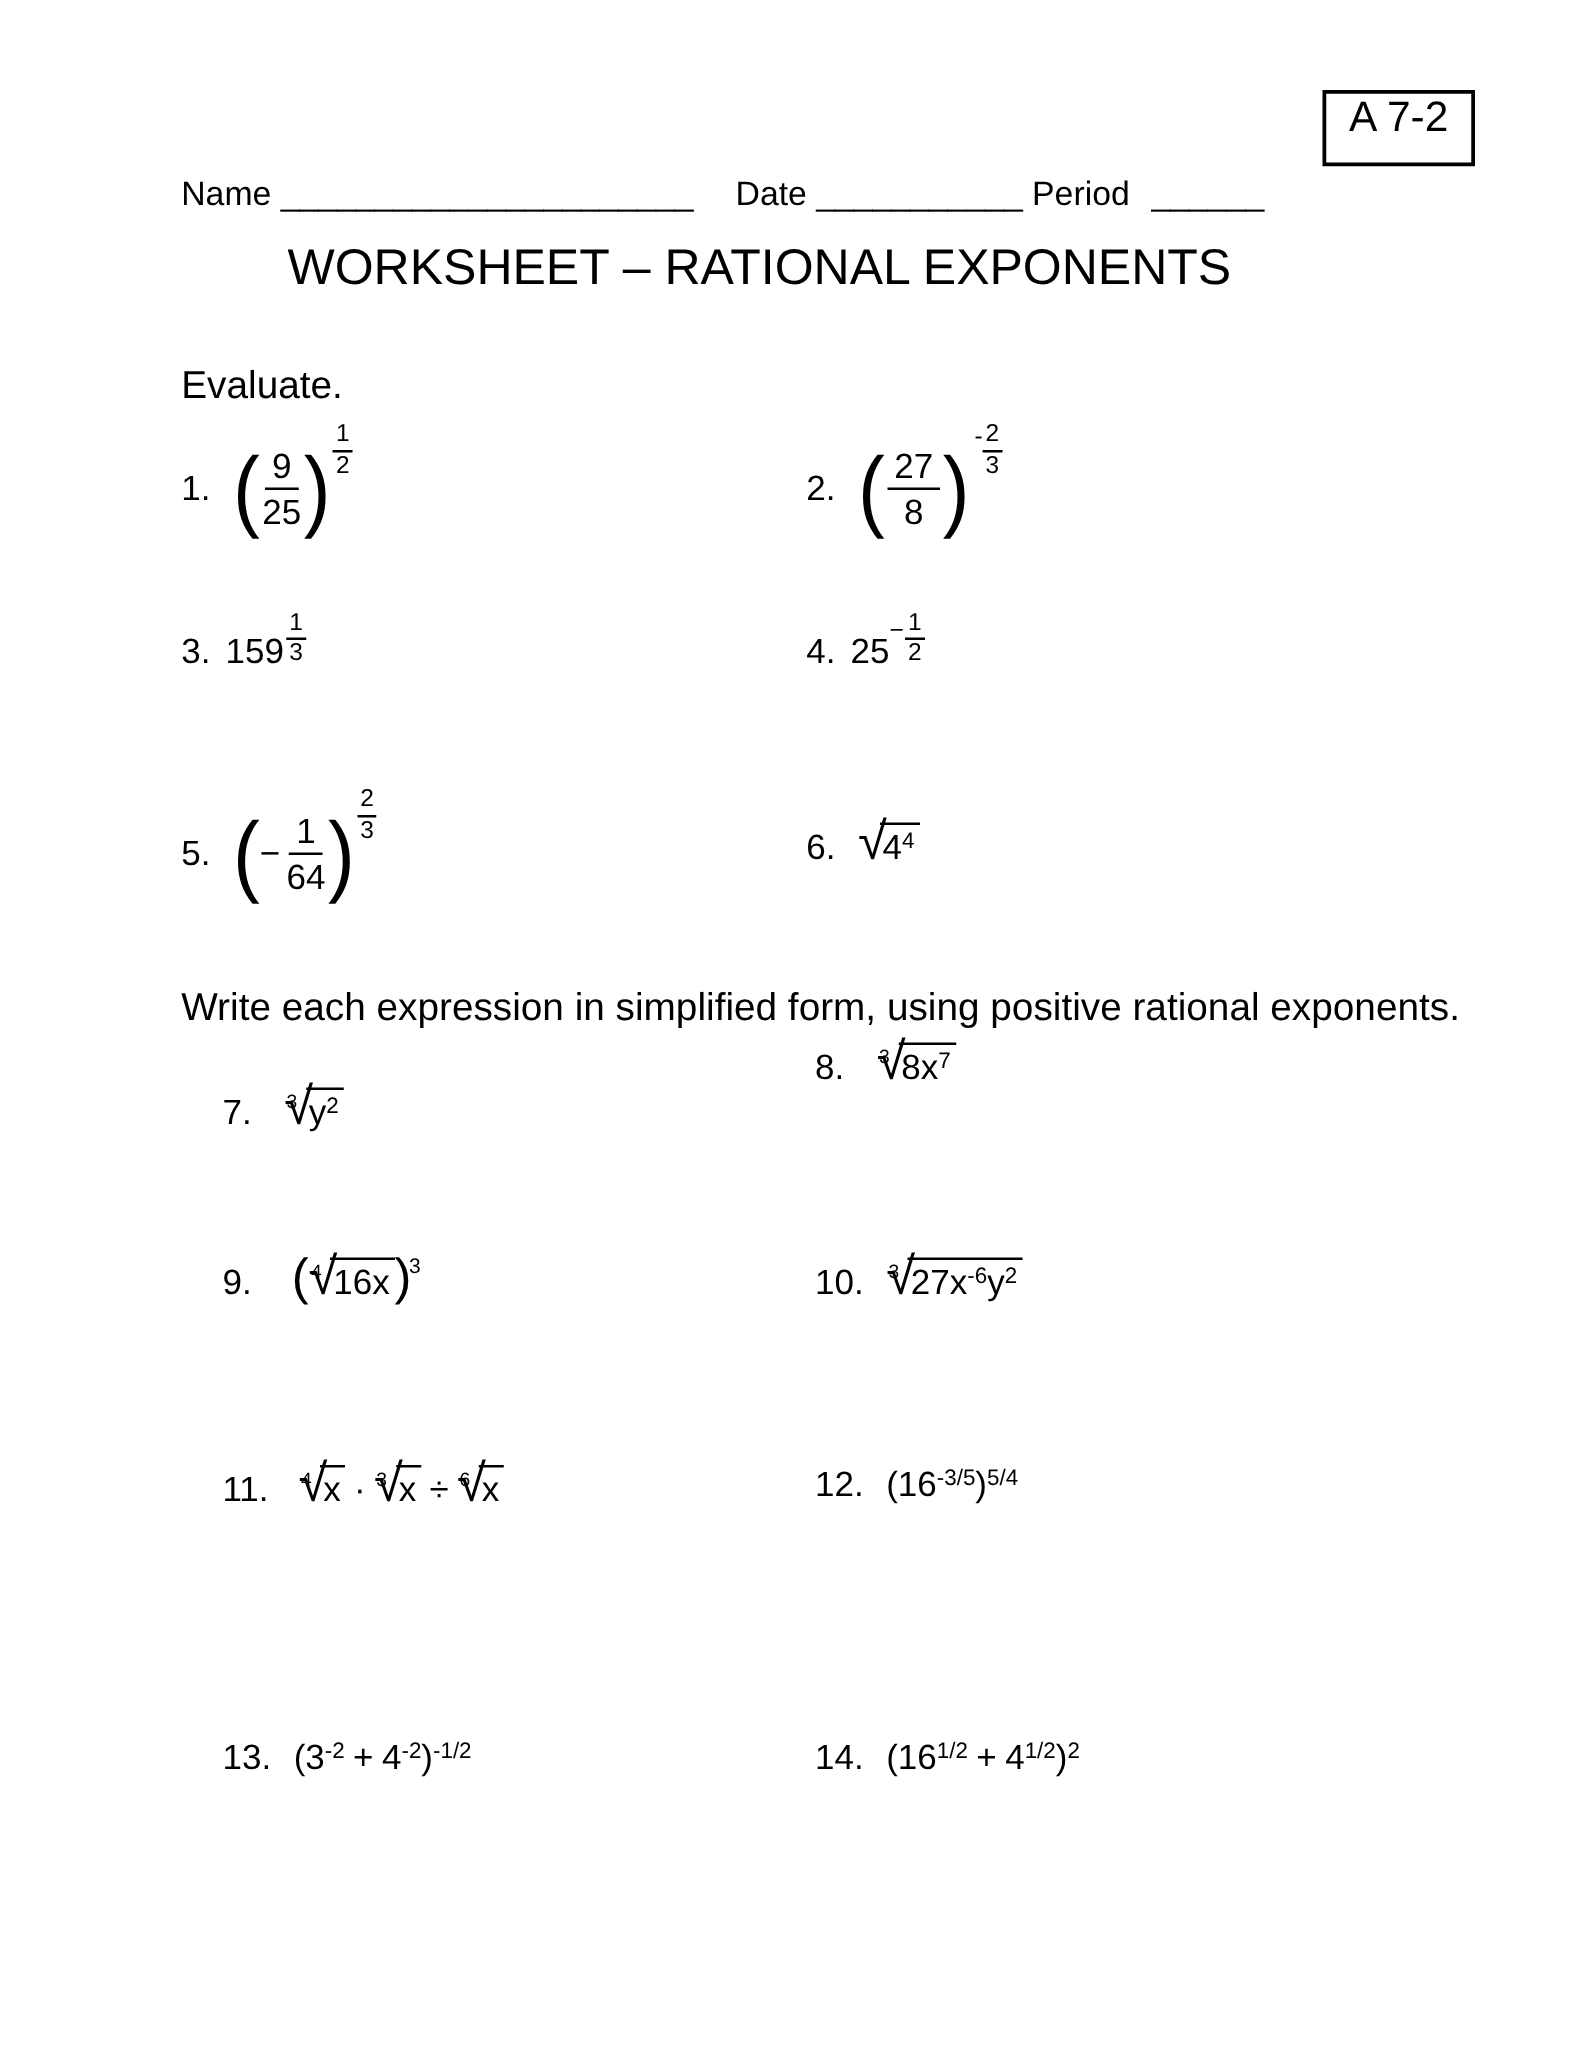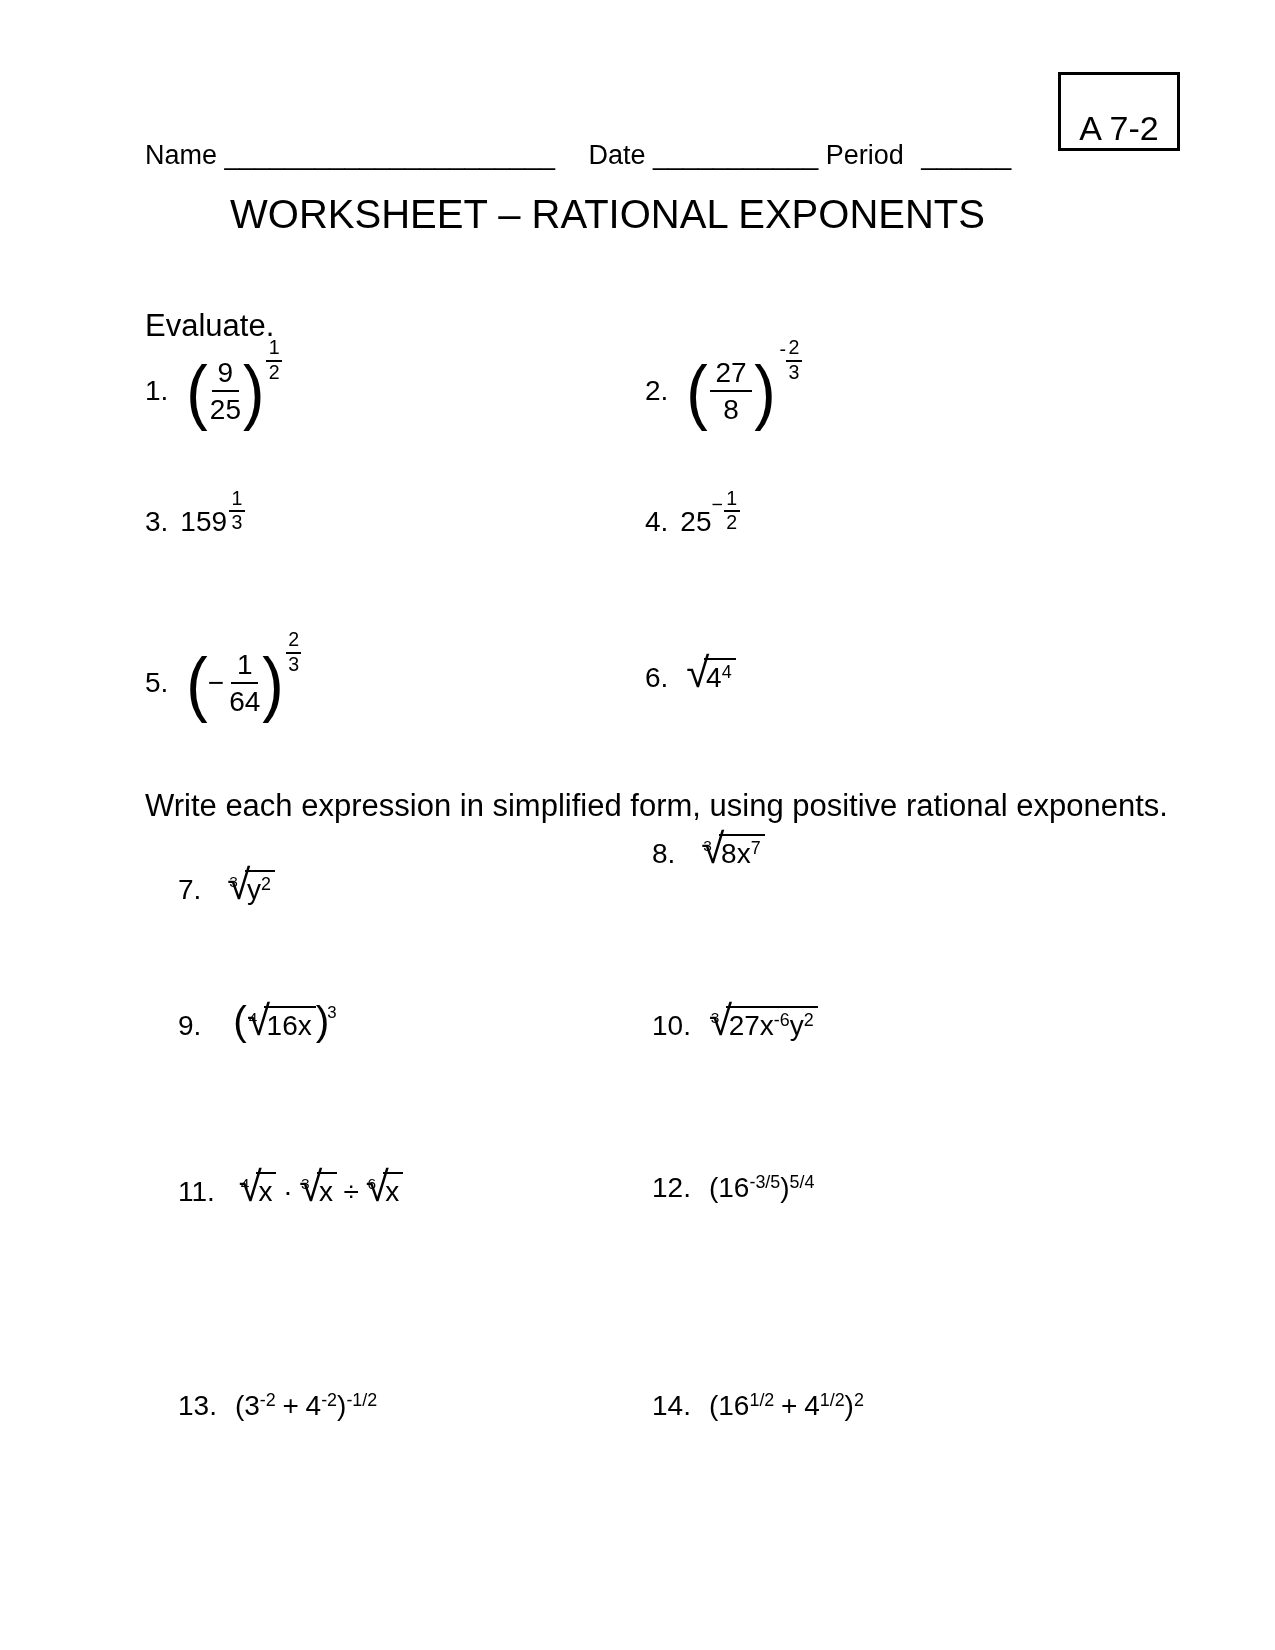--- a/index.html
+++ b/index.html
@@ -4,32 +4,32 @@
 <style>
   * { margin:0; padding:0; box-sizing:border-box; }
   html,body { background:#ffffff; }
   .page {
     position:relative; width:1275px; height:1650px; margin:0 auto;
     background:#ffffff; color:#000;
     font-family:"Liberation Sans", sans-serif;
     overflow:hidden;
   }
   .badge {
-    position:absolute; left:1058px; top:72px; width:122px; height:79px;
-    border:3px solid #000; display:flex; align-items:flex-end; justify-content:center;
+    position:absolute; left:1058px; top:72px; width:122px; height:61px;
+    border:3px solid #000; display:flex; align-items:flex-start; justify-content:center;
     font-size:34px;
   }
   .header { position:absolute; left:145px; top:140px; font-size:27px; white-space:nowrap; }
   .header .lbl { }
   .hl { letter-spacing:0; }
   .gap-date { margin-left:26px; }
   .gap-line { margin-left:10px; }
   .title { position:absolute; left:0; top:192px; width:1215px; text-align:center; font-size:40px; }
   .sect { position:absolute; font-size:31px; }
-  .sect.evaluate { left:145px; top:308px; }
+  .sect.evaluate { left:145px; top:290px; }
   .sect.simplify { left:145px; top:788px; }
 
   .prob { position:absolute; display:flex; align-items:baseline; font-size:28px; gap:18px; }
   .prob.center { align-items:center; }
   .expr { white-space:nowrap; }
   .exprc { display:flex; align-items:center; white-space:nowrap; }
 
   
   .frac { display:inline-flex; flex-direction:column; align-items:center; line-height:1.18; margin:0 2px; }
   .fnum { border-bottom:2px solid #000; padding:0 0.2em 0.04em; }

